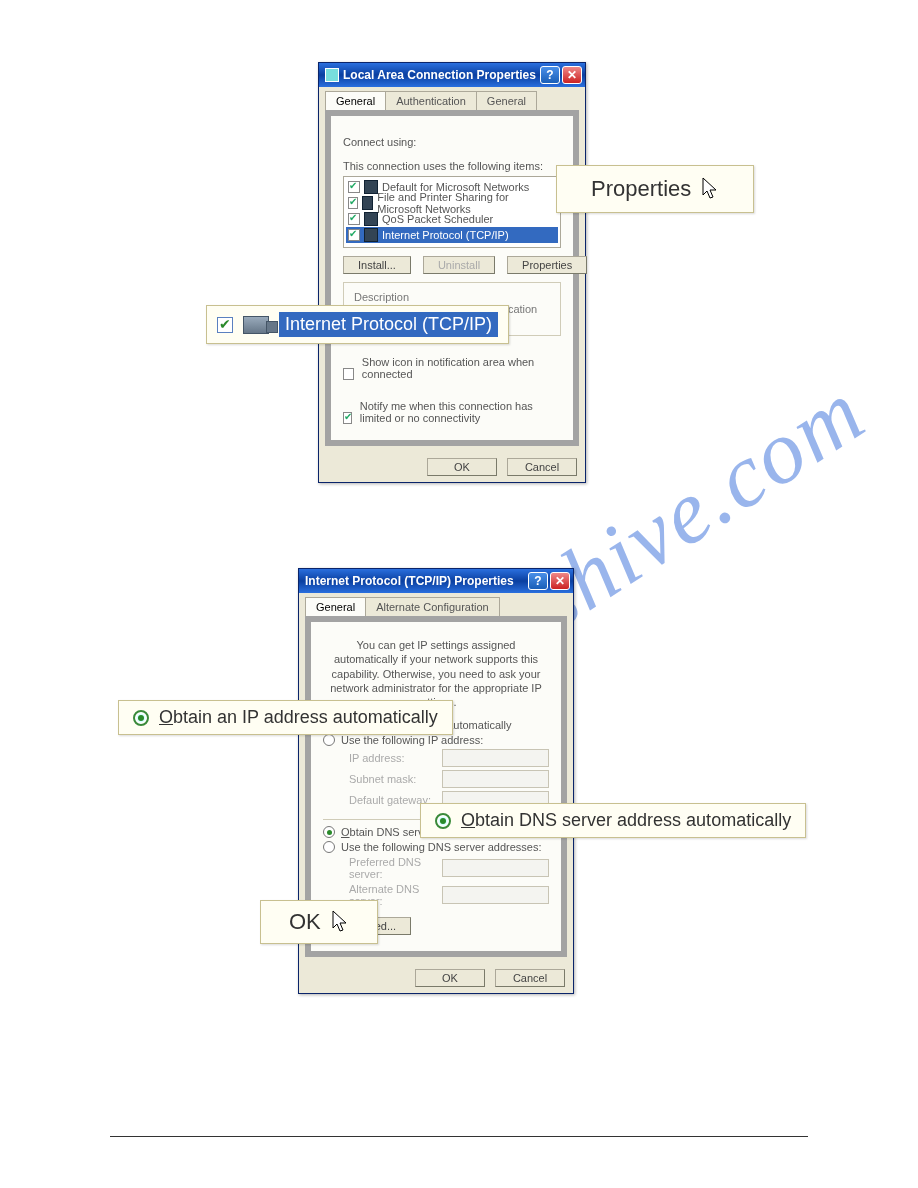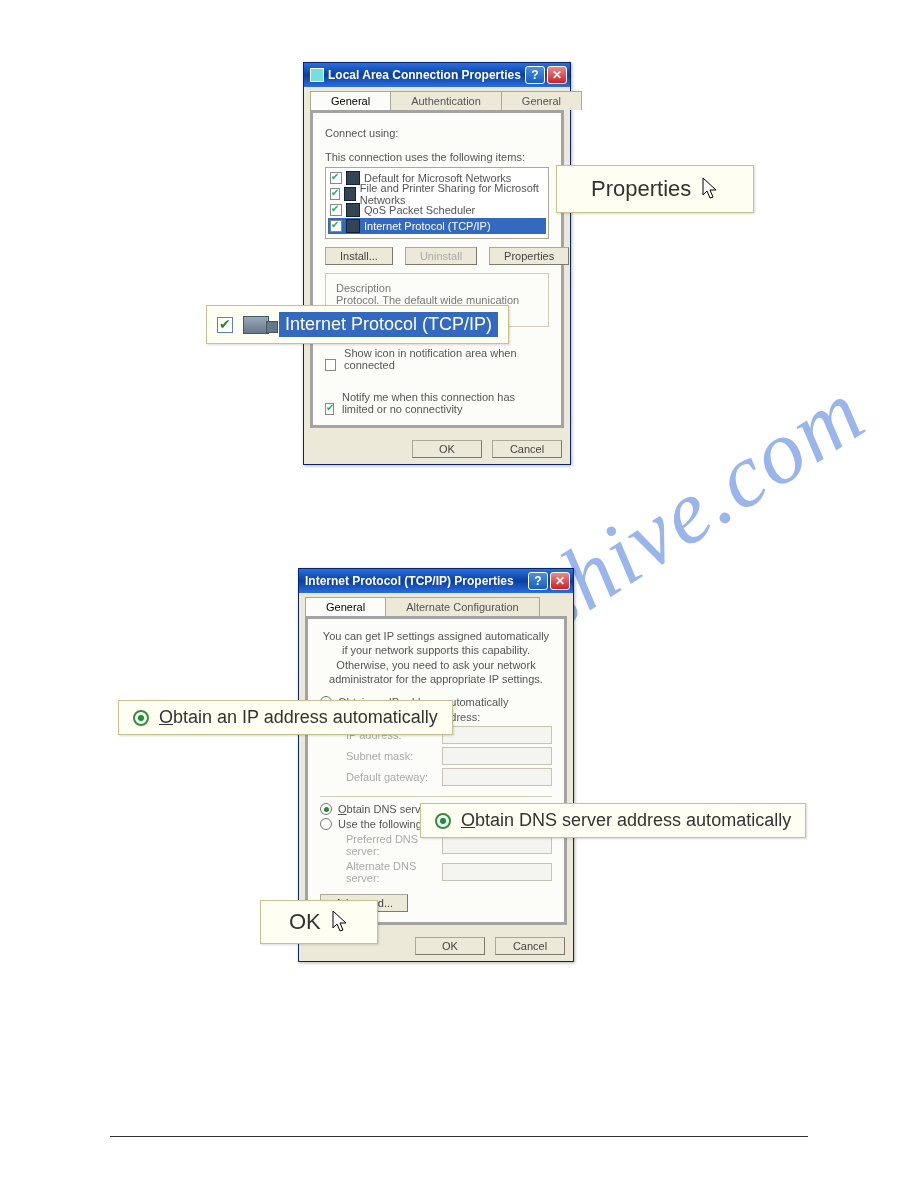--- a/index.html
+++ b/index.html
@@ -56,33 +56,33 @@
     color:#fff;
     font-weight:bold;
     font-size:12px;
     display:flex; align-items:center; justify-content:center;
   }
   .tb-help { background: linear-gradient(#4a8fe8,#1a5fb8); }
   .tb-close { background: linear-gradient(#e88,#c22); }
   .body-area { padding:4px 6px 6px 6px; }
   .tabs { display:flex; font-size:11px; }
   .tab {
-    padding: 3px 20px;
+    padding: 3px 10px;
     background:#ece9d8;
     border:1px solid #aca899;
     border-bottom:none;
     margin-right:-1px;
     position:relative;
     color:#555;
   }
   .tab.active { background:#fcfcf8; color:#000; z-index:2; }
   .tab-content {
-    border:3px solid #a3a3a3;
+    border:6px solid #a3a3a3;
     background:#fcfcf8;
-    padding:10px 12px;
+    padding:16px 12px;
     font-size:11px;
     color:#555;
   }
   .group-label { margin:4px 0 4px 0; }
   .sunken-box {
     background:#fff;
     border:1px solid #aca899;
     padding:4px 6px;
     display:flex;
     align-items:center;
@@ -189,21 +189,21 @@
     border:none;
     border-top:1px solid #333;
   }
   .u { text-decoration: underline; }
 </style>
 </head>
 <body>
 
 <div class="watermark">manualshive.com</div>
 
-<div class="xp-window" style="left:303px; top:62px; width:268px;">
+<div class="xp-window" style="left:318px; top:62px; width:268px;">
   <div class="titlebar">
     <div class="title-left">
       <span class="title-icon"></span>
       <span>Local Area Connection Properties</span>
     </div>
     <div class="title-buttons">
       <span class="tb-btn tb-help">?</span>
       <span class="tb-btn tb-close">✕</span>
     </div>
   </div>

